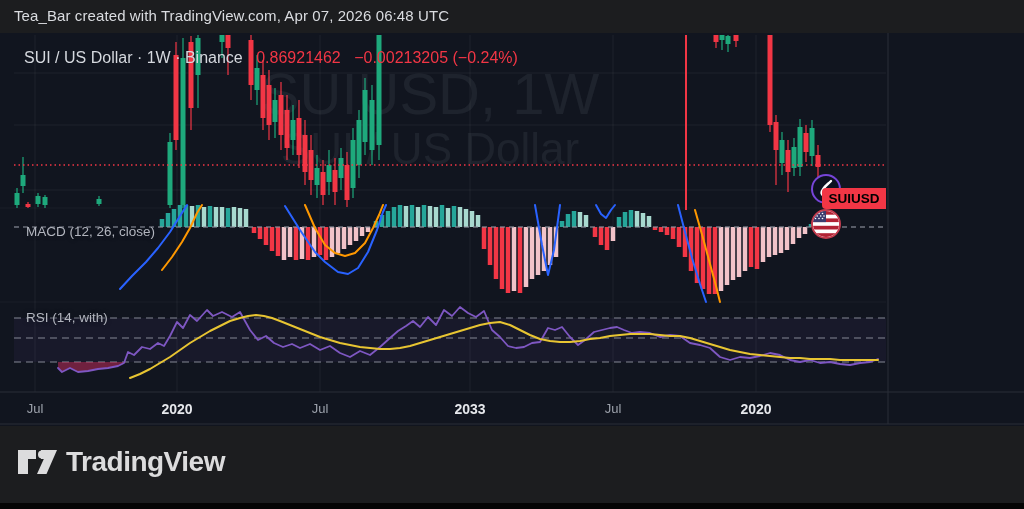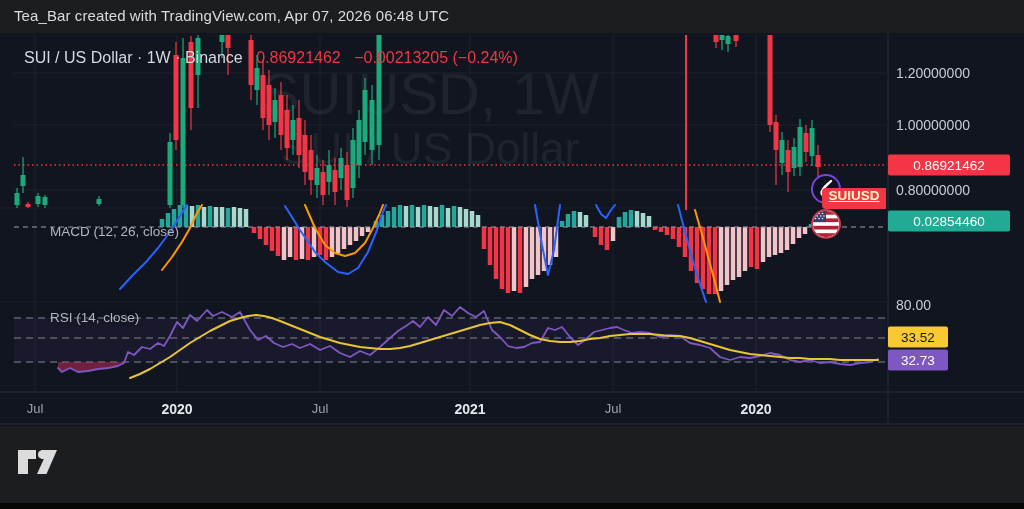--- a/index.html
+++ b/index.html
@@ -9,31 +9,31 @@
   .topbar{position:absolute;left:0;top:0;width:1024px;height:33px;background:#1C1D1F;}
   .topbar span{position:absolute;left:14px;top:7px;font-size:15px;color:#DADCE0;letter-spacing:.1px;}
   
   .chart{position:absolute;left:0;top:33px;width:1024px;height:393px;background:#11151F;}
   .watermark{position:absolute;left:80px;top:30px;width:700px;text-align:center;
              color:rgba(190,198,216,0.08);pointer-events:none;}
   .watermark .wm1{font-size:58px;font-weight:500;line-height:62px;}
   .watermark .wm2{font-size:44px;font-weight:500;line-height:48px;}
   .legend{position:absolute;left:24px;top:16px;font-size:16px;white-space:nowrap;}
   .legend .t{color:#D5D8DE;} .legend .p,.legend .c{color:#F23645;margin-left:9px;}
-  .pane-label{position:absolute;font-size:13.5px;color:#B2B5BE;text-shadow:0 0 4px #11151F;margin-left:24px;}
+  .pane-label{position:absolute;font-size:13.5px;color:#B2B5BE;text-shadow:0 0 4px #11151F;}
   svg.plot{position:absolute;left:0;top:0;}
   
   .scale{position:absolute;left:888px;top:0;width:136px;height:393px;}
   .price-label{position:absolute;left:8px;font-size:14px;color:#C9CCD3;transform:translateY(-50%);}
   .price-badge{position:absolute;left:0;height:21px;border-radius:2px;font-size:13.5px;
                display:flex;align-items:center;justify-content:center;transform:translateY(-50%);}
   
   .sym-badge{position:absolute;left:822px;top:155px;width:64px;height:21px;background:#F23645;
-             color:#fef9c3;font-size:13.5px;font-weight:700;border-radius:4px 0 0 4px;
-             display:flex;justify-content:center;z-index:6;text-decoration:underline;}
+             color:#000000;font-size:13.5px;font-weight:700;border-radius:4px 0 0 4px;
+             display:flex;align-items:center;justify-content:center;z-index:6;}
   .coin-icon{position:absolute;left:811px;top:141px;width:30px;height:30px;border-radius:50%;
              background:#0D1120;border:2px solid #7645D9;box-sizing:border-box;z-index:5;}
   .flag-icon{position:absolute;left:811px;top:176px;width:30px;height:30px;border-radius:50%;
              border:2px solid #C43C4E;box-sizing:border-box;overflow:hidden;z-index:7;background:#fff;}
   
   .taxis{position:absolute;left:0;top:359px;width:886px;height:34px;text-align:center;}
   .time-label{position:absolute;top:9px;font-size:13px;color:#9CA1AB;transform:translateX(-50%);}
   .time-label.bold{font-weight:700;font-size:14px;color:#E6E8EC;}
   
   .footer{position:absolute;left:0;top:426px;width:1024px;height:77px;background:#1C1D1F;}
@@ -301,21 +301,21 @@
         <line x1="14" y1="132" x2="886" y2="132" stroke="#F23645" stroke-width="1.4" stroke-dasharray="1.5 3"></line>
       </svg>
 
     <div class="legend">
       <span class="t">SUI / US Dollar · 1W · Binance</span>
       <span class="p">0.86921462</span>
       <span class="c">−0.00213205 (−0.24%)</span>
     </div>
 
     <div class="pane-label" style="left:26px;top:191px;">MACD (12, 26, close)</div>
-    <div class="pane-label" style="left:26px;top:277px;">RSI (14, close)</div>
+    <div class="pane-label" style="left:26px;top:277px;">RSI (14, with)</div>
 
     <div class="coin-icon">
       <svg width="26" height="26" viewBox="0 0 26 26">
         <path d="M18,5 C14,9 9,12 8.5,17 A5,5 0 0 0 14,21" fill="none" stroke="#fff" stroke-width="2.4" stroke-linecap="round"></path>
       </svg>
     </div>
     <div class="sym-badge">
       <span>SUIUSD</span>
     </div>
     <div class="flag-icon">
@@ -335,43 +335,34 @@
           <circle cx="4.2" cy="5" r="0.8"></circle>
             <circle cx="7.7" cy="5" r="0.8"></circle>
             <circle cx="11" cy="5" r="0.8"></circle>
           <circle cx="2.5" cy="7.5" r="0.8"></circle>
             <circle cx="6" cy="7.5" r="0.8"></circle>
             <circle cx="9.5" cy="7.5" r="0.8"></circle>
         </g>
       </svg>
     </div>
 
-    <div class="scale" id="scale-col">
-        <div class="price-label" style="top: 40px;">1.20000000</div>
-        <div class="price-label" style="top: 92px;">1.00000000</div>
-        <div class="price-label" style="top: 157px;">0.80000000</div>
-        <div class="price-label" style="top: 272px;">80.00</div>
-        <div class="price-badge" style="top: 132px; width: 122px; background: rgb(242, 54, 69); color: rgb(255, 255, 255);">0.86921462</div>
-        <div class="price-badge" style="top: 188px; width: 122px; background: rgb(34, 171, 148); color: rgb(255, 255, 255);">0.02854460</div>
-        <div class="price-badge" style="top: 304px; width: 60px; background: rgb(248, 201, 50); color: rgb(21, 23, 28);">33.52</div>
-        <div class="price-badge" style="top: 327px; width: 60px; background: rgb(126, 87, 194); color: rgb(255, 255, 255);">32.73</div>
-      </div>
     <div class="taxis" id="time-axis">
         <div class="time-label" style="left: 35px;">Jul</div>
         <div class="time-label bold" style="left: 177px;">2020</div>
         <div class="time-label" style="left: 320px;">Jul</div>
-        <div class="time-label bold" style="left: 470px;">2021</div>
+        <div class="time-label bold" style="left: 470px;">2033</div>
         <div class="time-label" style="left: 613px;">Jul</div>
         <div class="time-label bold" style="left: 756px;">2020</div>
       </div>
   </div>
 
   <div class="footer">
     <svg style="position:absolute;left:16px;top:21px;" width="42" height="30" viewBox="0 0 42 28">
       <g fill="#DCDCDD">
         <path d="M2,2 h18 v9 h-8 v15 h-10 z"></path>
         <circle cx="26" cy="6.5" r="4"></circle>
         <path d="M24,2 h16 l-10.5,24 h-9.5 l6.8,-15 h-2.8 z" transform="translate(1,0)"></path>
       </g>
     </svg>
+    <span class="brand">TradingView</span>
   </div>
   <div class="blackstrip"></div>
 </div>
 
 </body></html>

